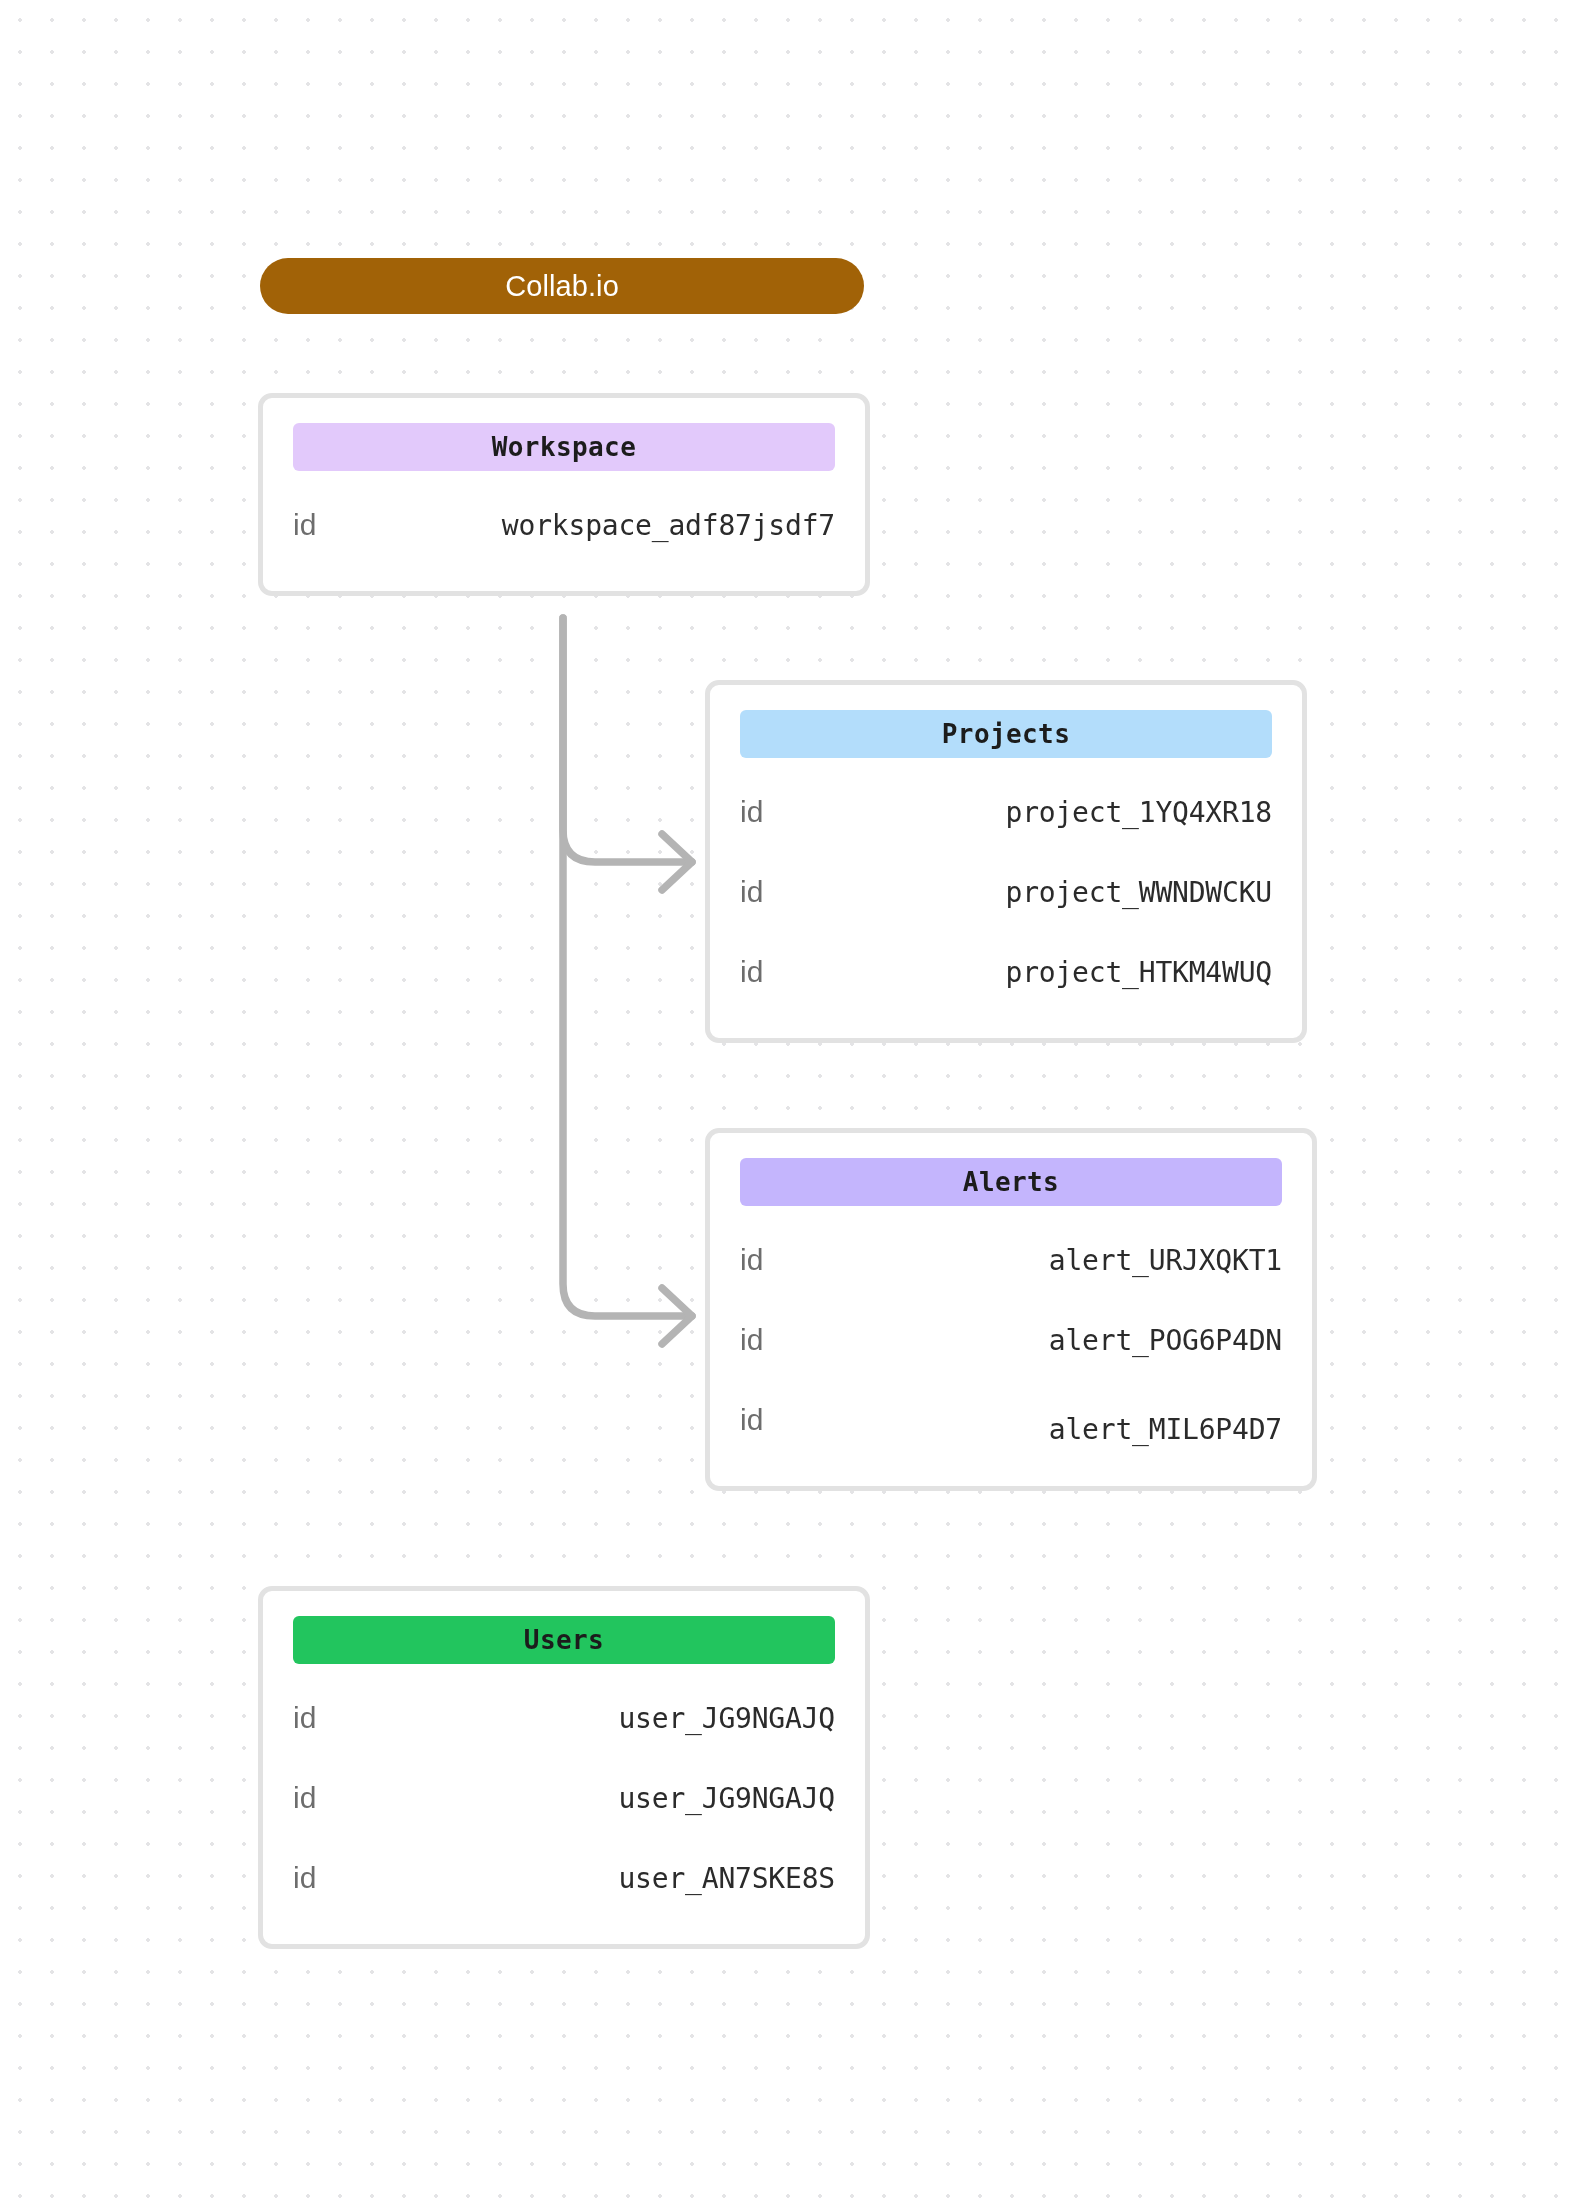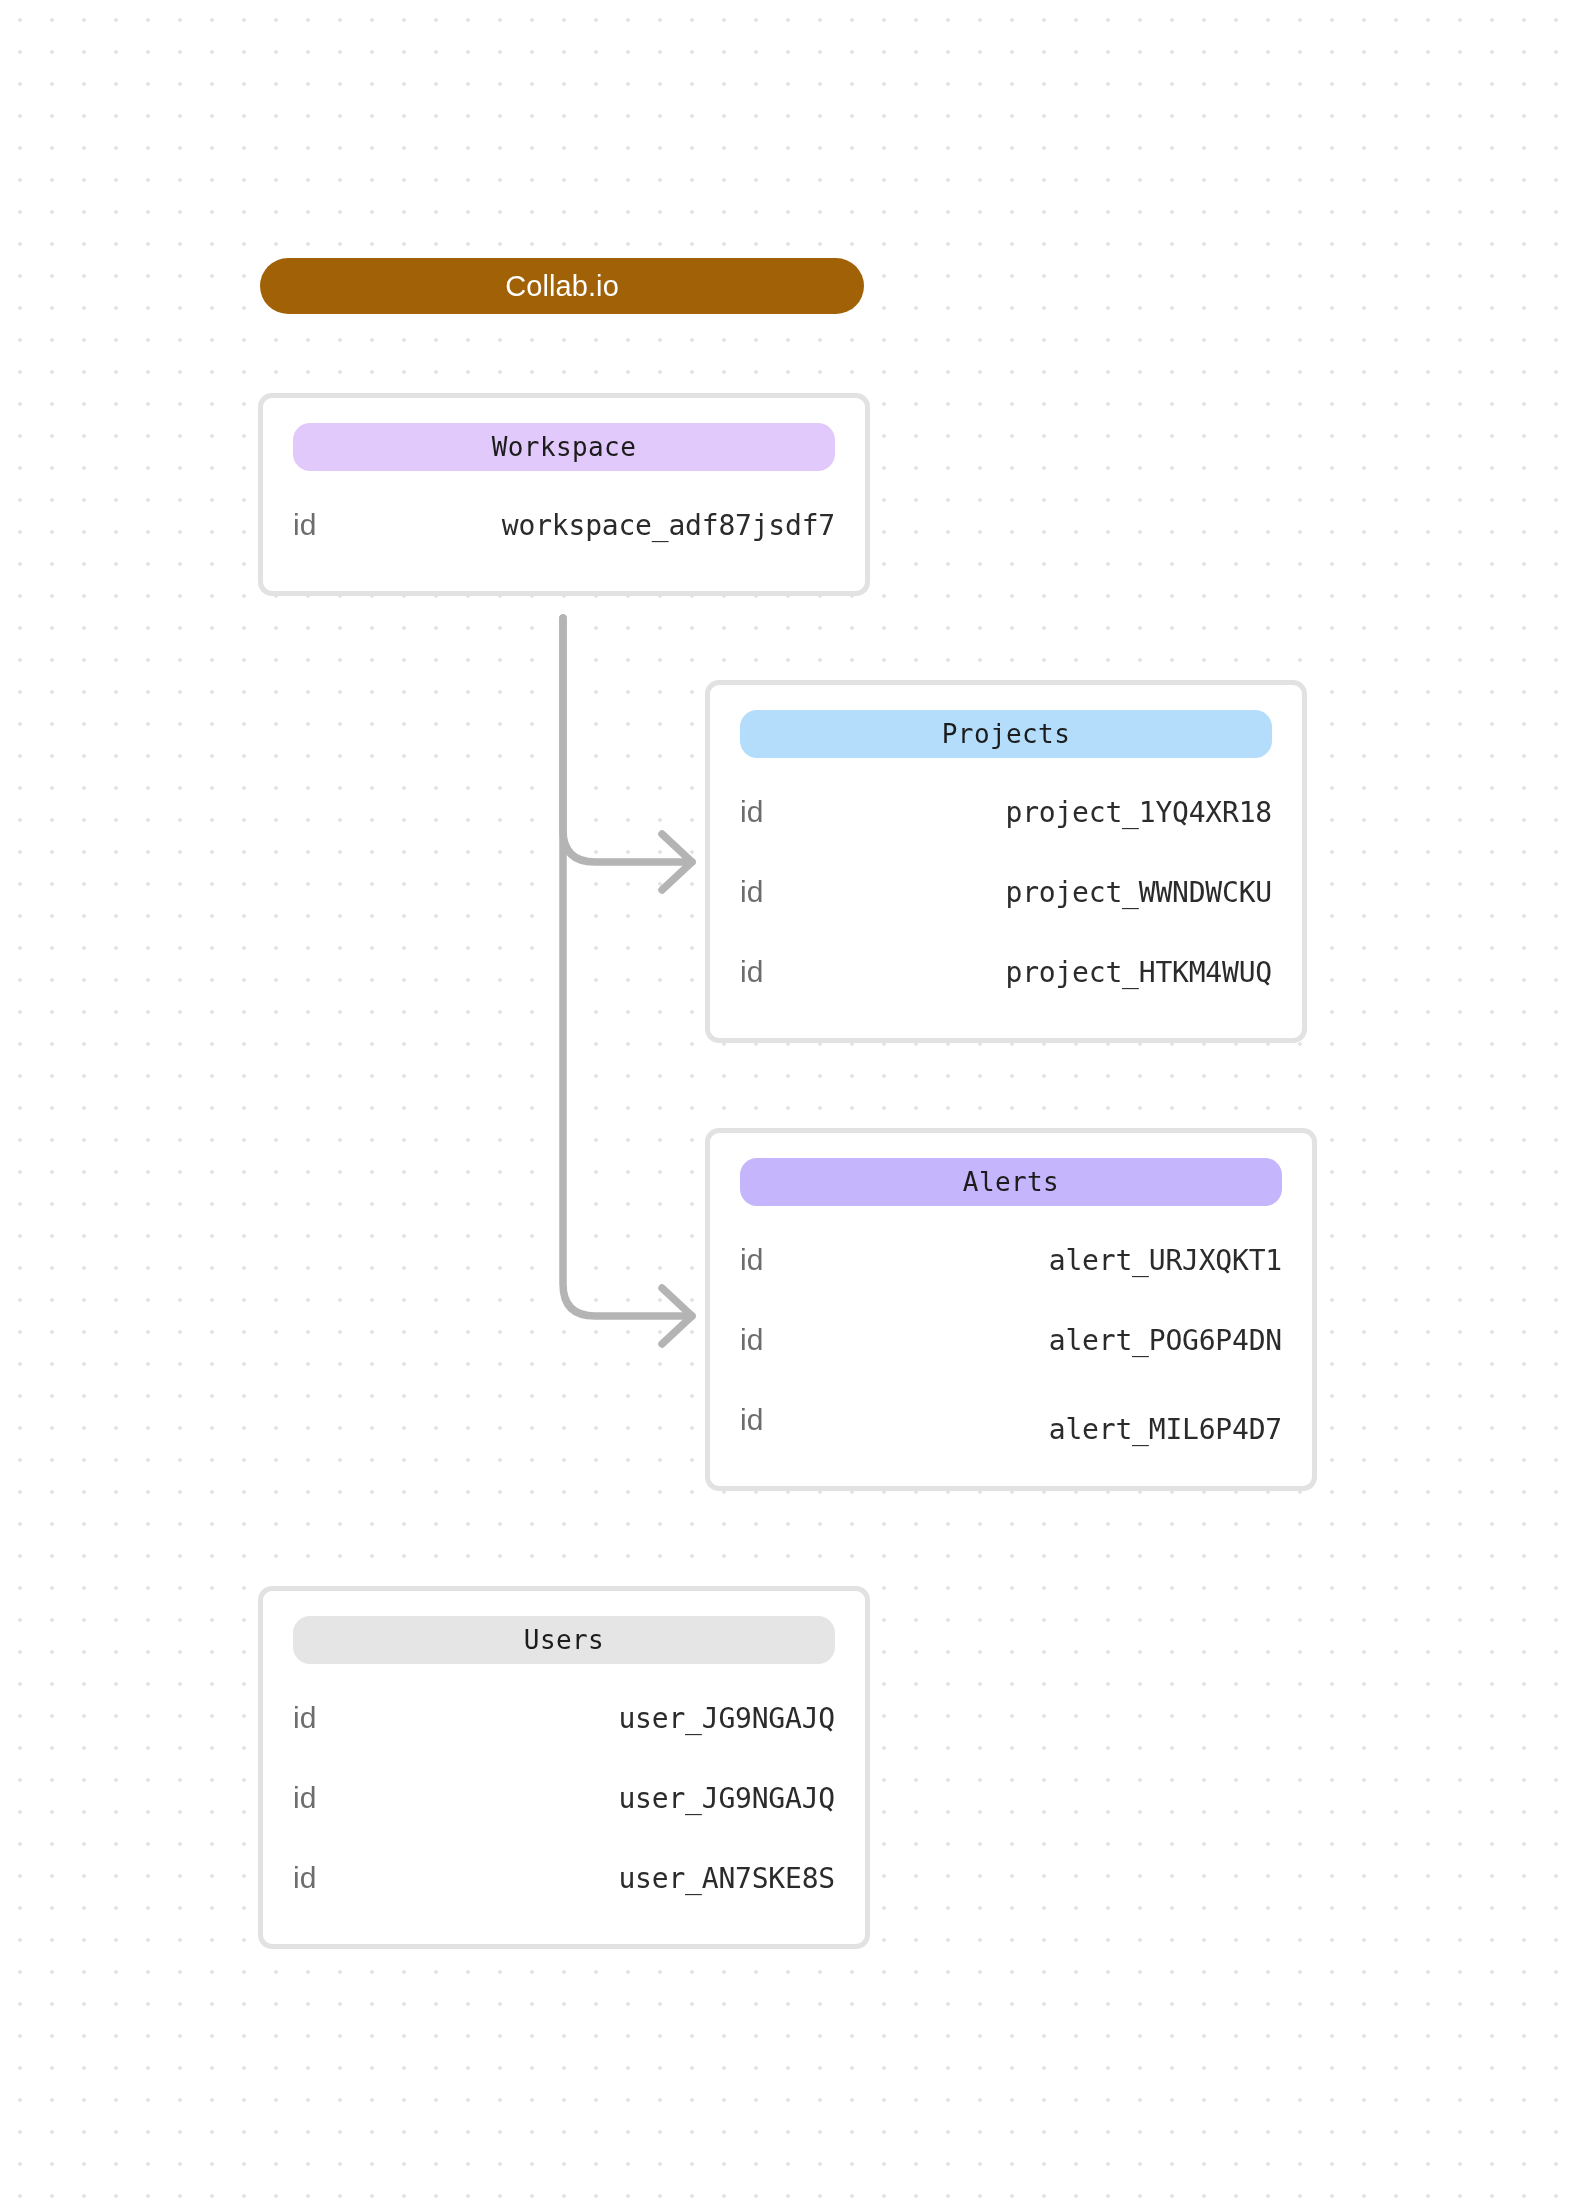--- a/index.html
+++ b/index.html
@@ -48,24 +48,25 @@
     position: absolute;
     box-sizing: border-box;
     background: #ffffff;
     border: 5px solid #e2e2e2;
     border-radius: 14px;
     padding: 0 30px;
   }
   .card-header {
     margin: 25px 0 0 0;
     height: 48px;
-    border-radius: 17px;
+    border-radius: 6px;
     display: flex;
     align-items: center;
     justify-content: center;
+    font-weight: bold;
   }
   .card-header-label {
     font-family: "DejaVu Sans Mono", monospace;
     font-size: 26px;
     color: #1c1c1c;
     letter-spacing: .4px;
   }
   .rows {
     margin-top: 14px;
     padding-bottom: 26px;
@@ -97,21 +98,21 @@
   
   #card-workspace { left: 258px; top: 393px;  width: 612px; }
   #card-projects  { left: 705px; top: 680px;  width: 602px; }
   #card-alerts    { left: 705px; top: 1128px; width: 612px; }
   #card-users     { left: 258px; top: 1586px; width: 612px; }
 
   
   #card-workspace .card-header { background: #e2c9fb; }
   #card-projects  .card-header { background: #b3ddfb; }
   #card-alerts    .card-header { background: #c4b5fd; }
-  #card-users     .card-header { background: #e5e5e5; }
+  #card-users     .card-header { background: #22c55e; }
 
   
   .connector-layer {
     position: absolute;
     left: 0;
     top: 0;
     width: 1576px;
     height: 2212px;
     pointer-events: none;
   }

